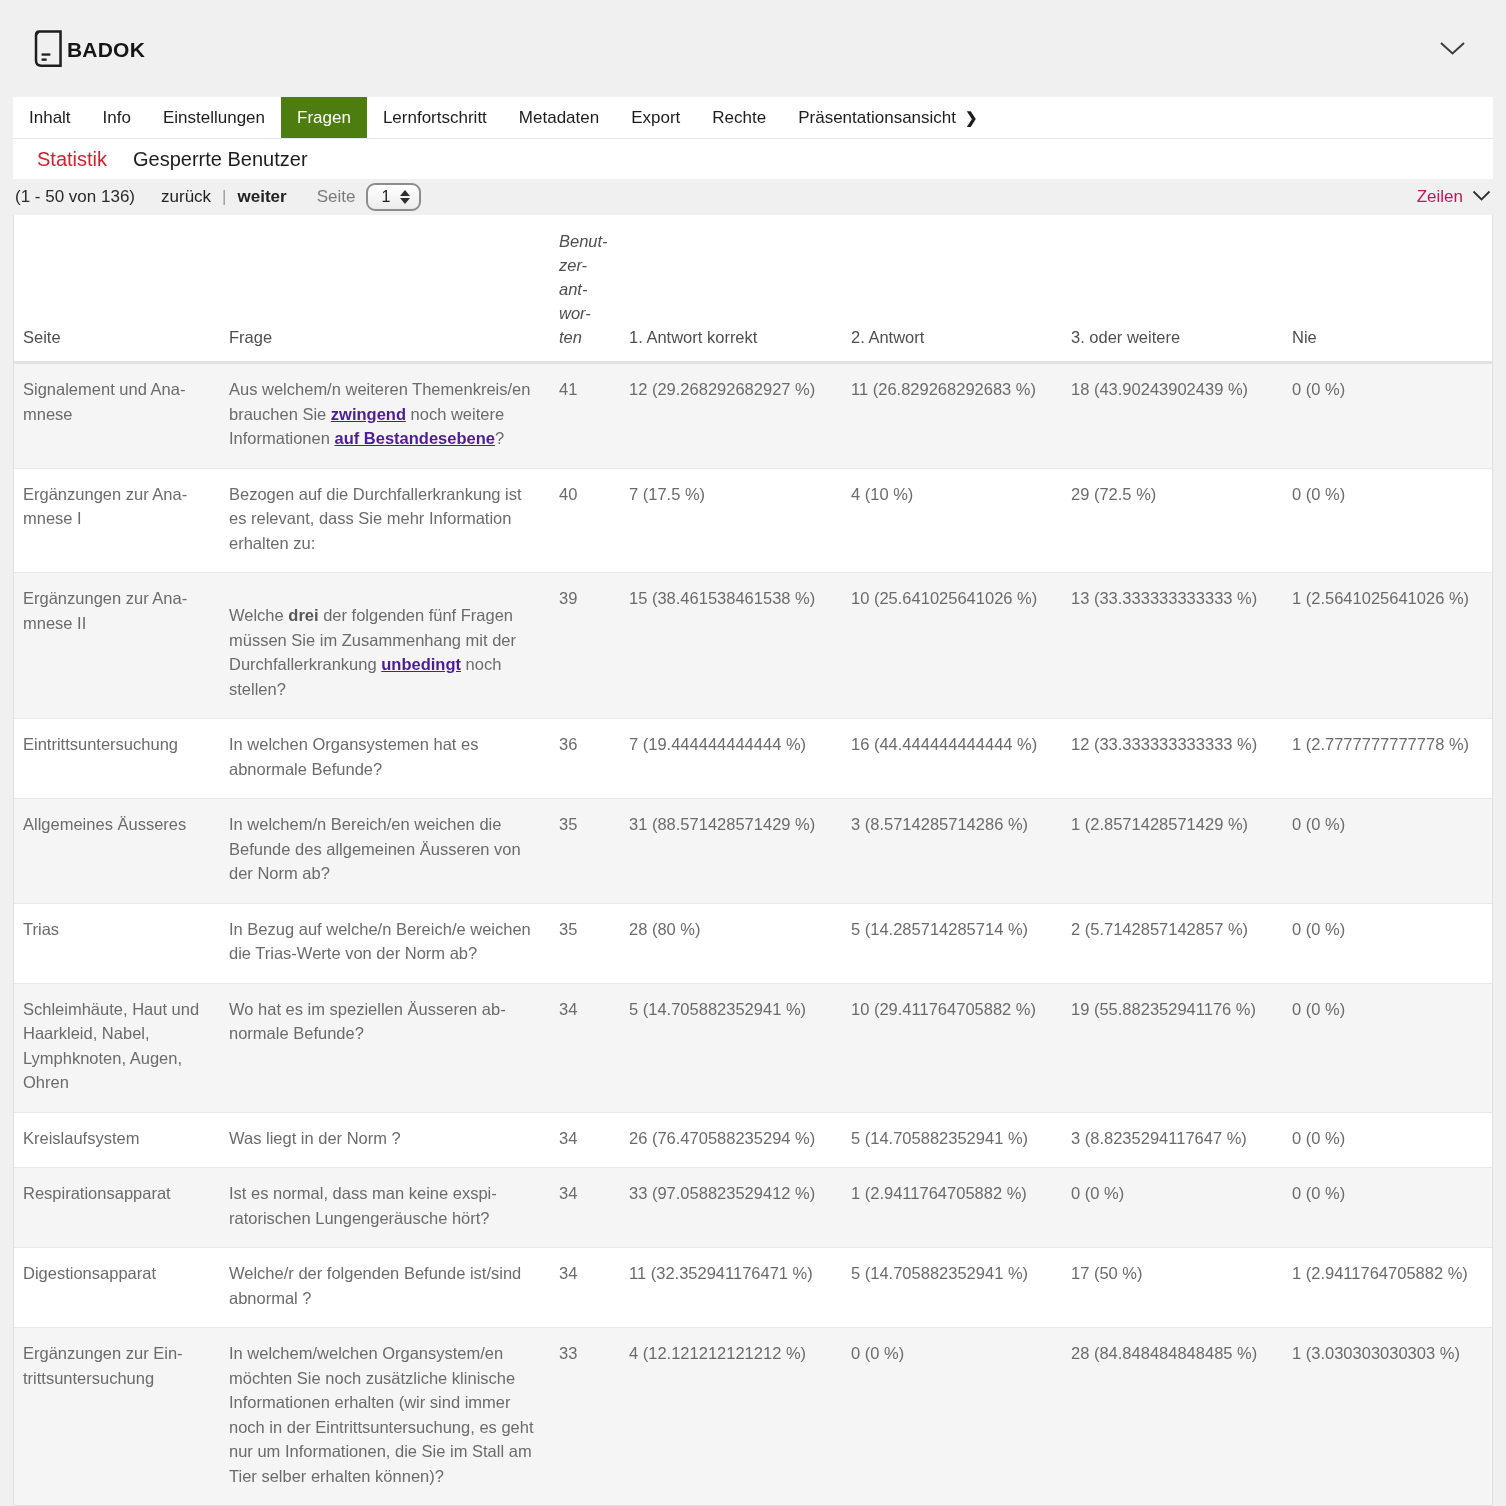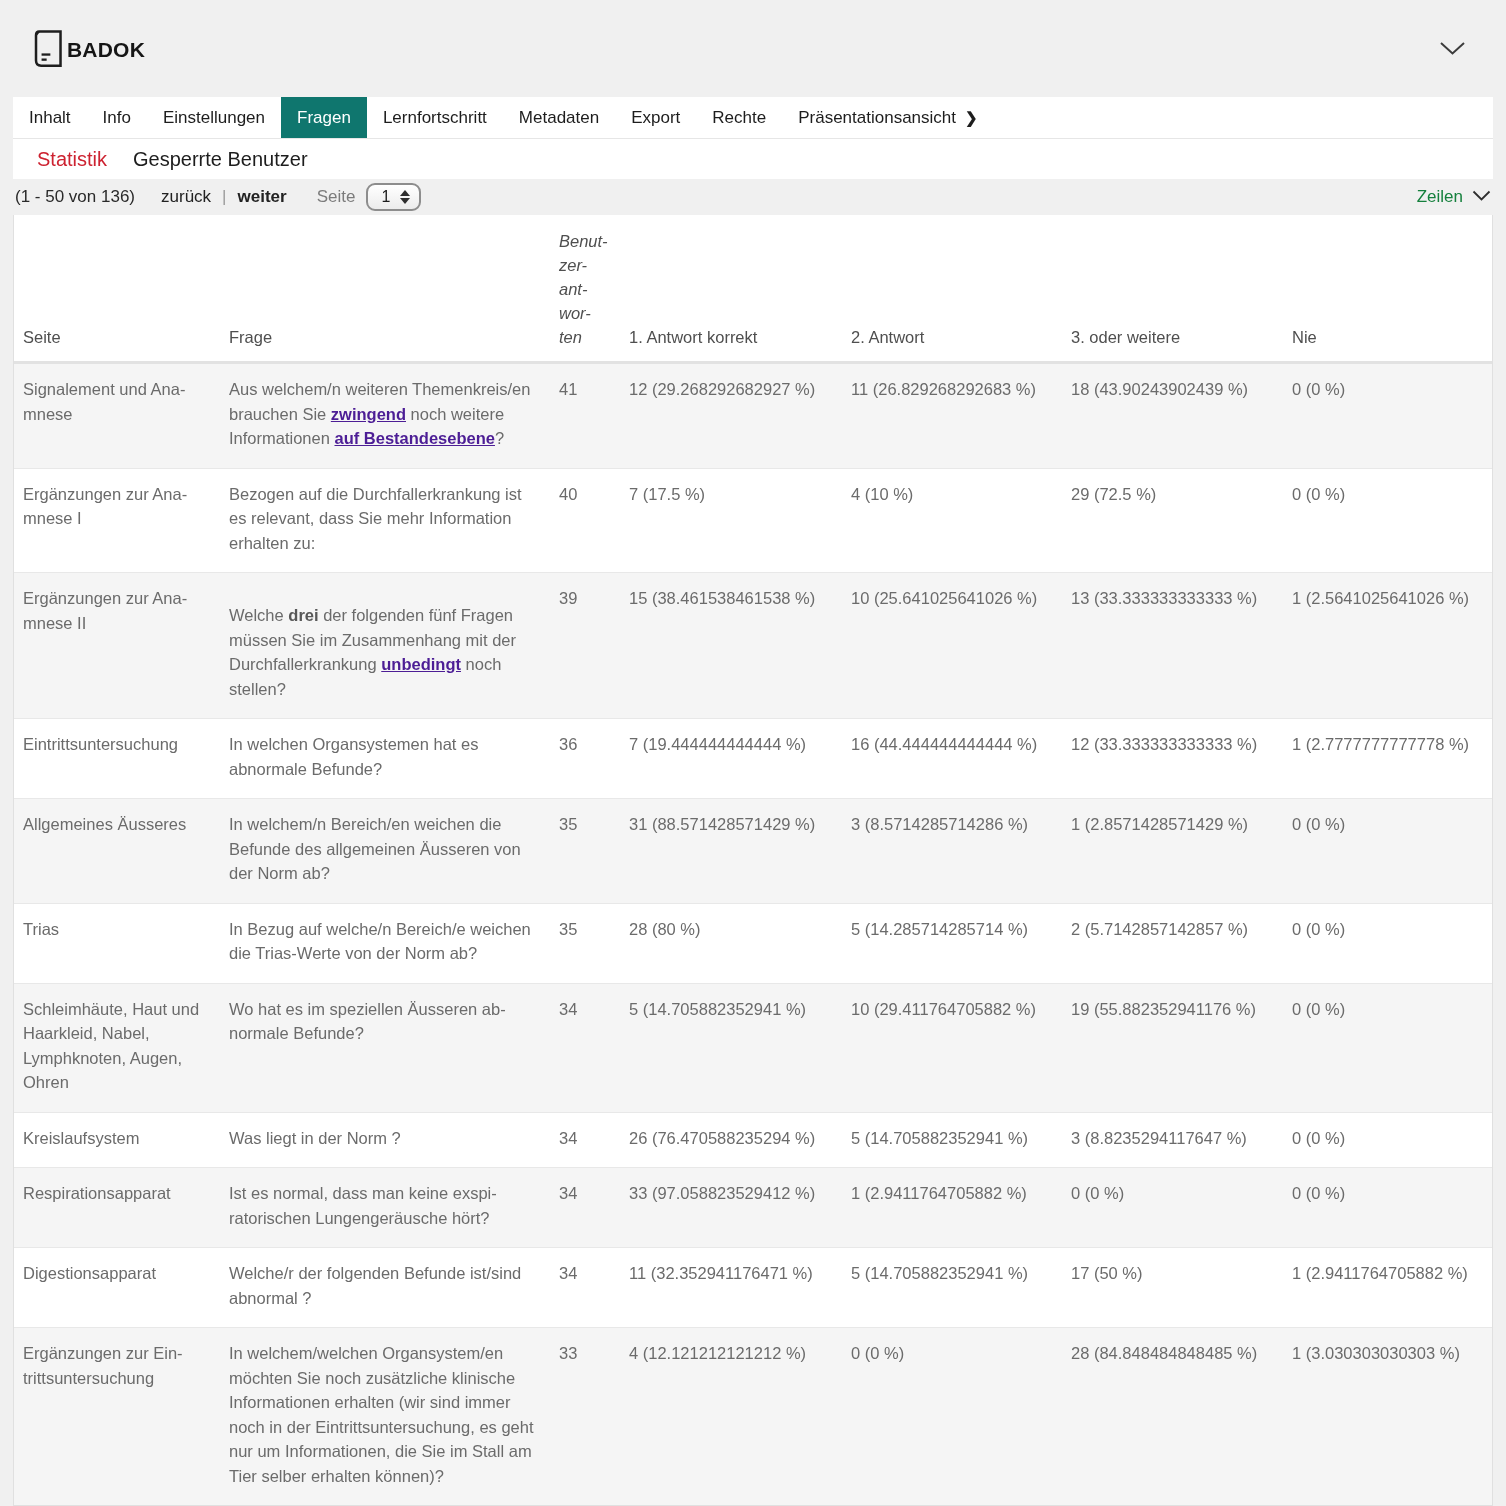--- a/index.html
+++ b/index.html
@@ -11,42 +11,42 @@
     -webkit-font-smoothing:antialiased;
   }
   
   .app-header{display:flex;align-items:center;padding:25px 30px 22px 30px;}
   .logo{flex:0 0 auto;margin-top:2px;}
   .page-title{font-size:21px;font-weight:700;letter-spacing:.2px;color:#161616;}
   .header-collapse{margin-left:auto;margin-right:10px;cursor:pointer;}
   
   .tabbar{margin:0 13px;background:#fff;height:41px;display:flex;align-items:stretch;font-size:17px;color:#1d1d1d;}
   .tab{display:flex;align-items:center;padding:12px 16px;cursor:pointer;white-space:nowrap;}
-  .tab.active{background:#0f766e;color:#fff;}
+  .tab.active{background:#4d7c0f;color:#fff;}
   .tab .arrow{font-weight:700;margin-left:9px;font-size:15px;}
   
   .subtabbar{margin:0 13px;background:#fff;border-top:1px solid #e6e6e6;height:40px;display:flex;align-items:center;font-size:20px;padding-left:11px;}
   .subtab{padding:0 13px;cursor:pointer;color:#1d1d1d;}
   .subtab.active{color:#cd2230;}
   
   .pagerow{height:36px;display:flex;align-items:center;padding:0 15px;font-size:17px;color:#2a2a2a;}
   .pg-range{color:#2a2a2a;}
   .pg-link{margin-left:26px;cursor:pointer;color:#222;}
   .pg-sep{color:#9a9a9a;margin:0 11px;}
   .pg-next{font-weight:700;margin-left:0;}
   .pg-page-label{color:#7b7b7b;margin-left:30px;}
   .select-box{
     display:inline-flex;align-items:center;margin-left:11px;cursor:pointer;
     border:2px solid #8d8d8d;border-radius:9px;background:linear-gradient(#ffffff,#ececec);
     padding:3px 9px 3px 13px;font-size:16px;color:#1c1c1c;min-width:22px;
   }
   .stepper{display:inline-flex;flex-direction:column;margin-left:10px;gap:2px;}
   .stepper .up{width:0;height:0;border-left:5px solid transparent;border-right:5px solid transparent;border-bottom:6px solid #2e2e2e;}
   .stepper .down{width:0;height:0;border-left:5px solid transparent;border-right:5px solid transparent;border-top:6px solid #2e2e2e;}
-  .rows-ctl{margin-left:auto;display:inline-flex;align-items:flex-start;gap:9px;cursor:pointer;color:#15803d;}
+  .rows-ctl{margin-left:auto;display:inline-flex;align-items:flex-start;gap:9px;cursor:pointer;color:#be185d;}
   
   .table-wrap{margin:0 13px;background:#fff;border:1px solid #e0e0e0;border-top:none;}
   table{width:100%;border-collapse:collapse;table-layout:fixed;font-size:16.5px;color:#6b6b6b;}
   thead th{
     vertical-align:bottom;text-align:left;font-weight:400;color:#4f4f4f;
     padding:14px 10px 12px 8px;background:#fff;border-bottom:3px solid #e2e2e2;line-height:24px;
   }
   thead th.wrapped{white-space:pre-line;font-style:italic;}
   tbody td{vertical-align:top;padding:13px 12px 17px 8px;line-height:24.5px;border-top:1px solid #e8e8e8;}
   tbody tr:first-child td{border-top:none;}

